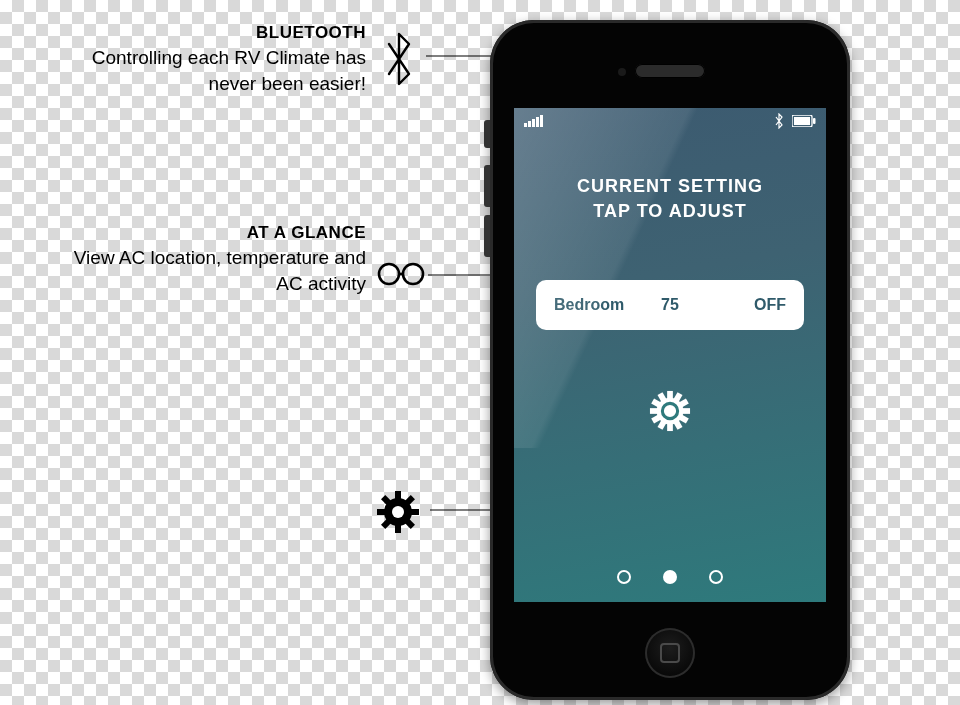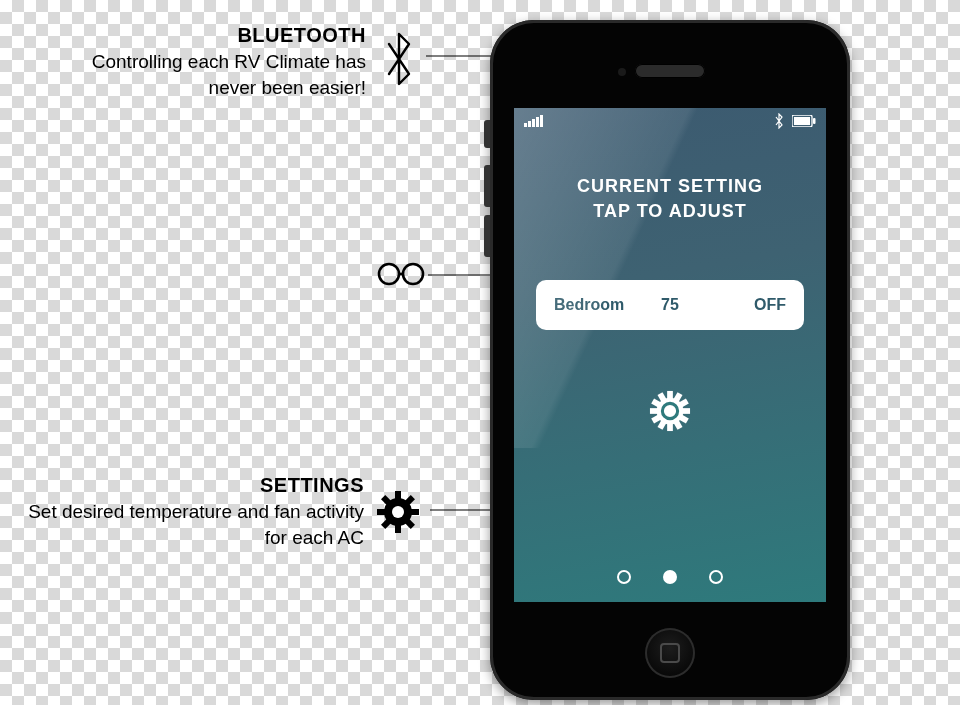--- a/index.html
+++ b/index.html
@@ -172,21 +172,21 @@
   
   .callout {
     position: absolute;
     text-align: right;
     color: #000;
     font-size: 19px;
     line-height: 1.35;
   }
   .callout .heading {
     font-weight: 800;
-    font-size: 20px;
+    font-size: 17px;
     letter-spacing: .5px;
   }
   .co-bt   { left:  56px; top:  22px; width: 310px; }
   .co-gl   { left:  48px; top: 222px; width: 318px; }
   .co-set  { left:  26px; top: 472px; width: 338px; }
 
   .icon-holder {
     position: absolute;
   }
   .ih-bt  { left: 376px; top: 28px; }
@@ -214,23 +214,23 @@
 
     <polyline points="428,275 540,275 666,340" fill="none" stroke="#000" stroke-width="1.2"></polyline>
 
     <polyline points="430,510 540,510 690,460" fill="none" stroke="#000" stroke-width="1.2"></polyline>
   </svg>
 
   <div class="callout co-bt">
     <div class="heading">BLUETOOTH</div>
     <div>Controlling each RV Climate has never been easier!</div>
   </div>
-  <div class="callout co-set">
-    <div class="heading">SETTINGS</div>
-    <div>Set desired temperature and fan activity for each AC</div>
+  <div class="callout co-gl">
+    <div class="heading">AT A GLANCE</div>
+    <div>View AC location, temperature and AC activity</div>
   </div>
 
   <div class="icon-holder ih-bt">
     <svg width="46" height="62" viewBox="0 0 46 62">
       <path d="M13 16 L33 46 L23 56 L23 6 L33 16 L13 46" fill="none" stroke="#000" stroke-width="2.4" stroke-linejoin="round" stroke-linecap="round"></path>
     </svg>
   </div>
   <div class="icon-holder ih-gl">
     <svg width="50" height="28" viewBox="0 0 50 28">
       <circle cx="13" cy="14" r="10" fill="none" stroke="#000" stroke-width="2.6"></circle>

